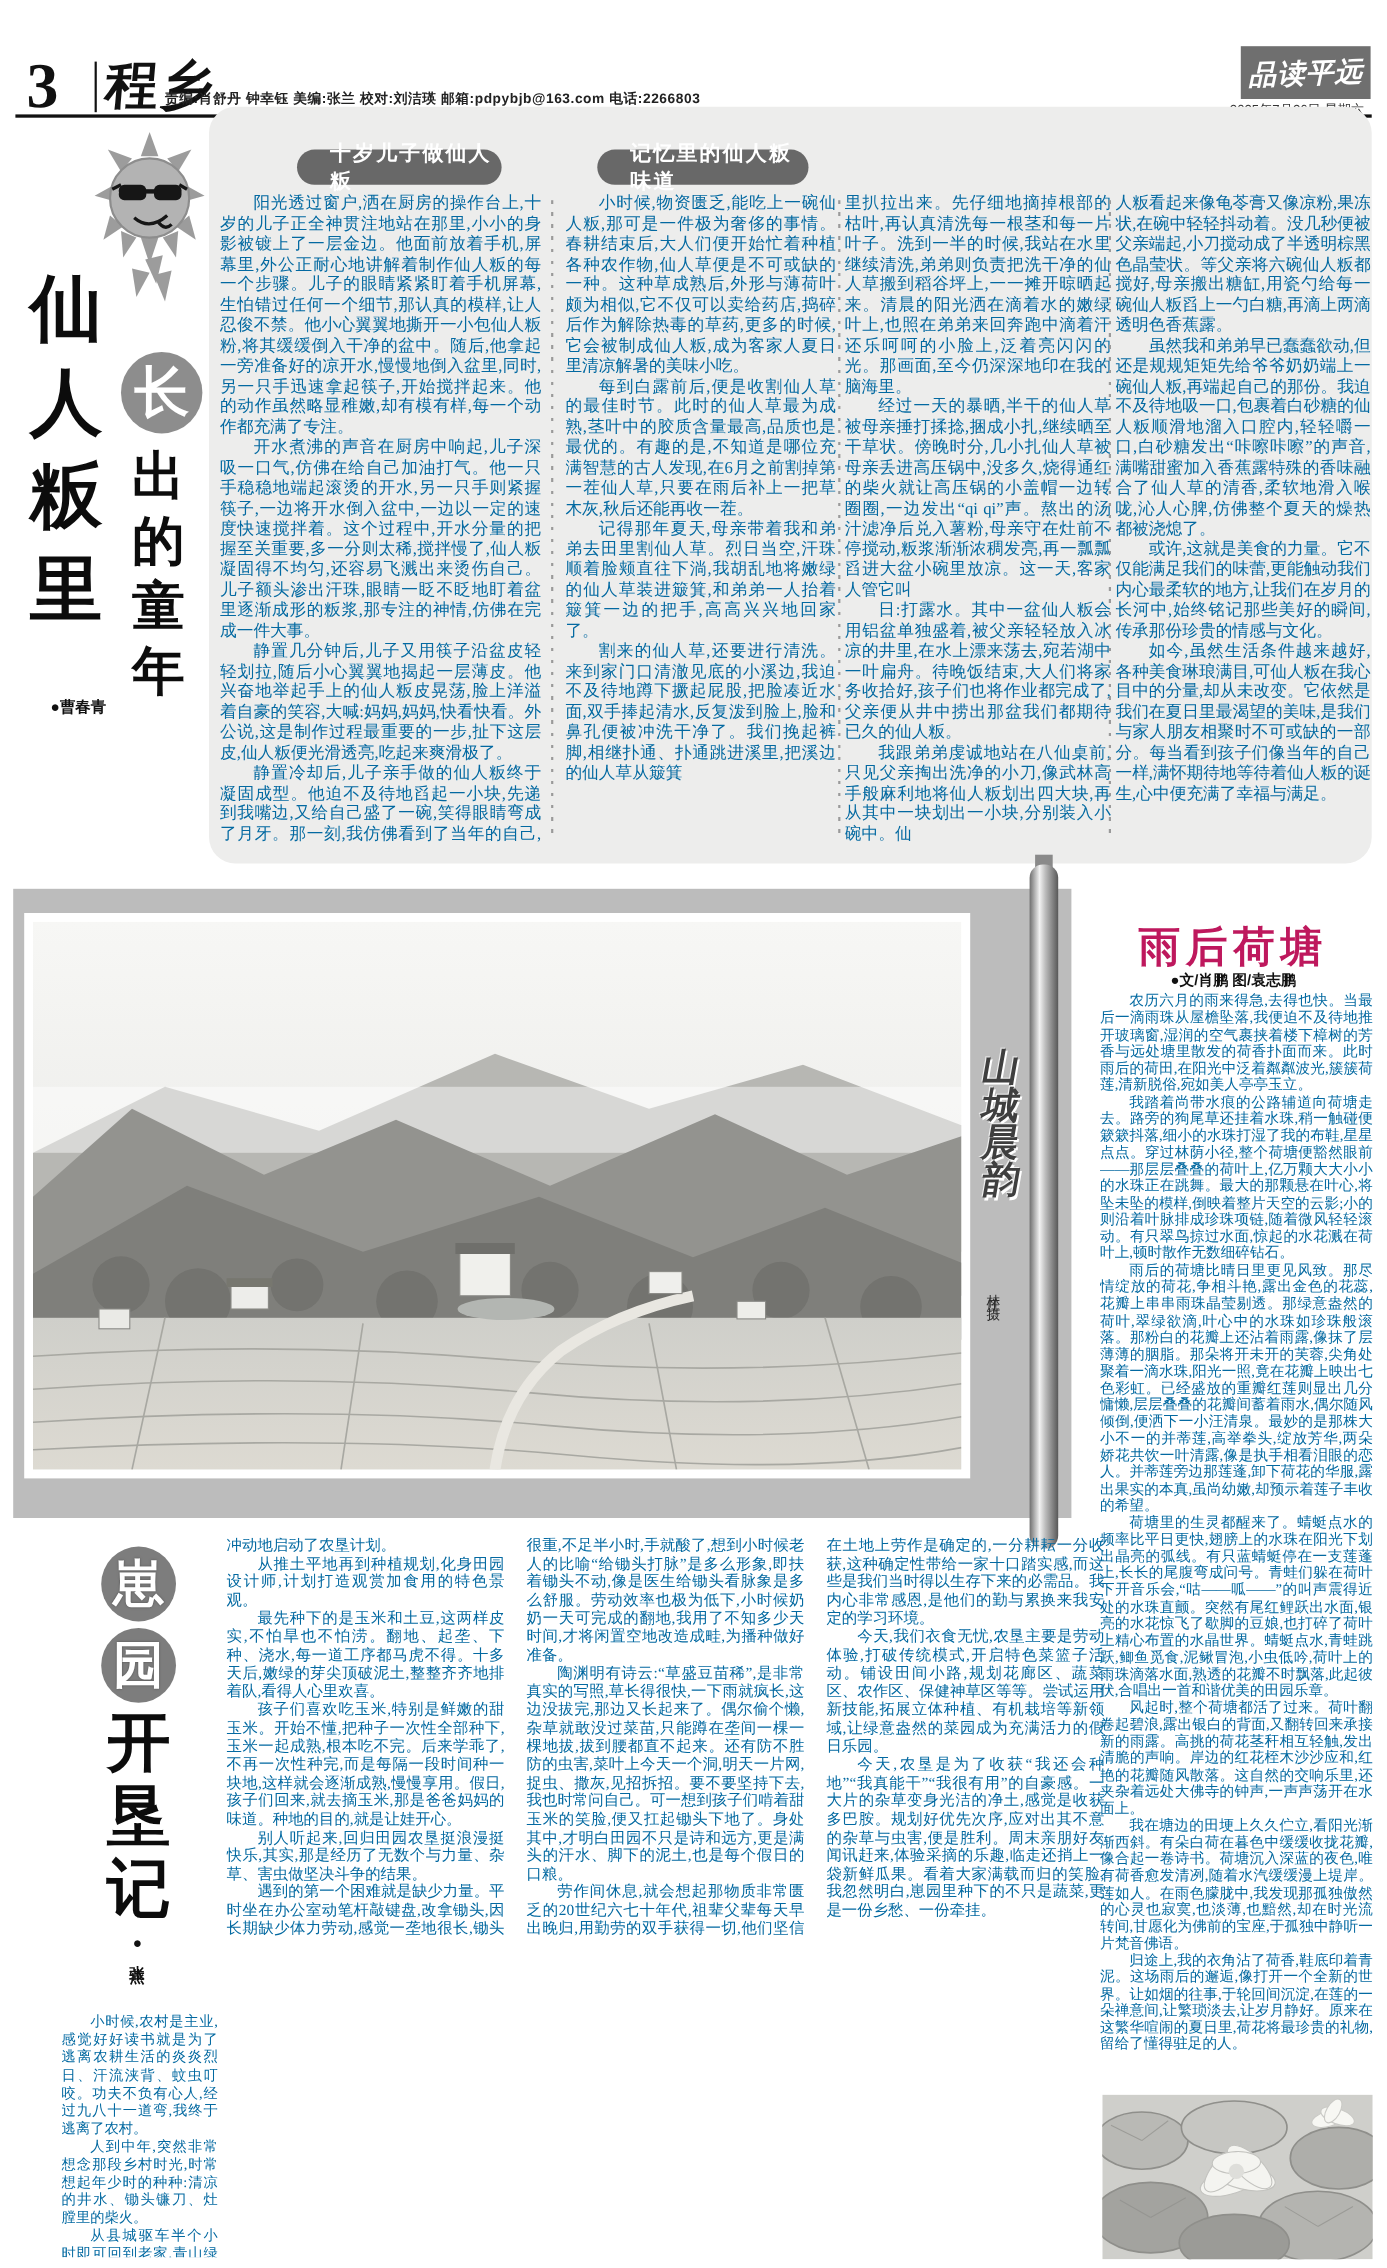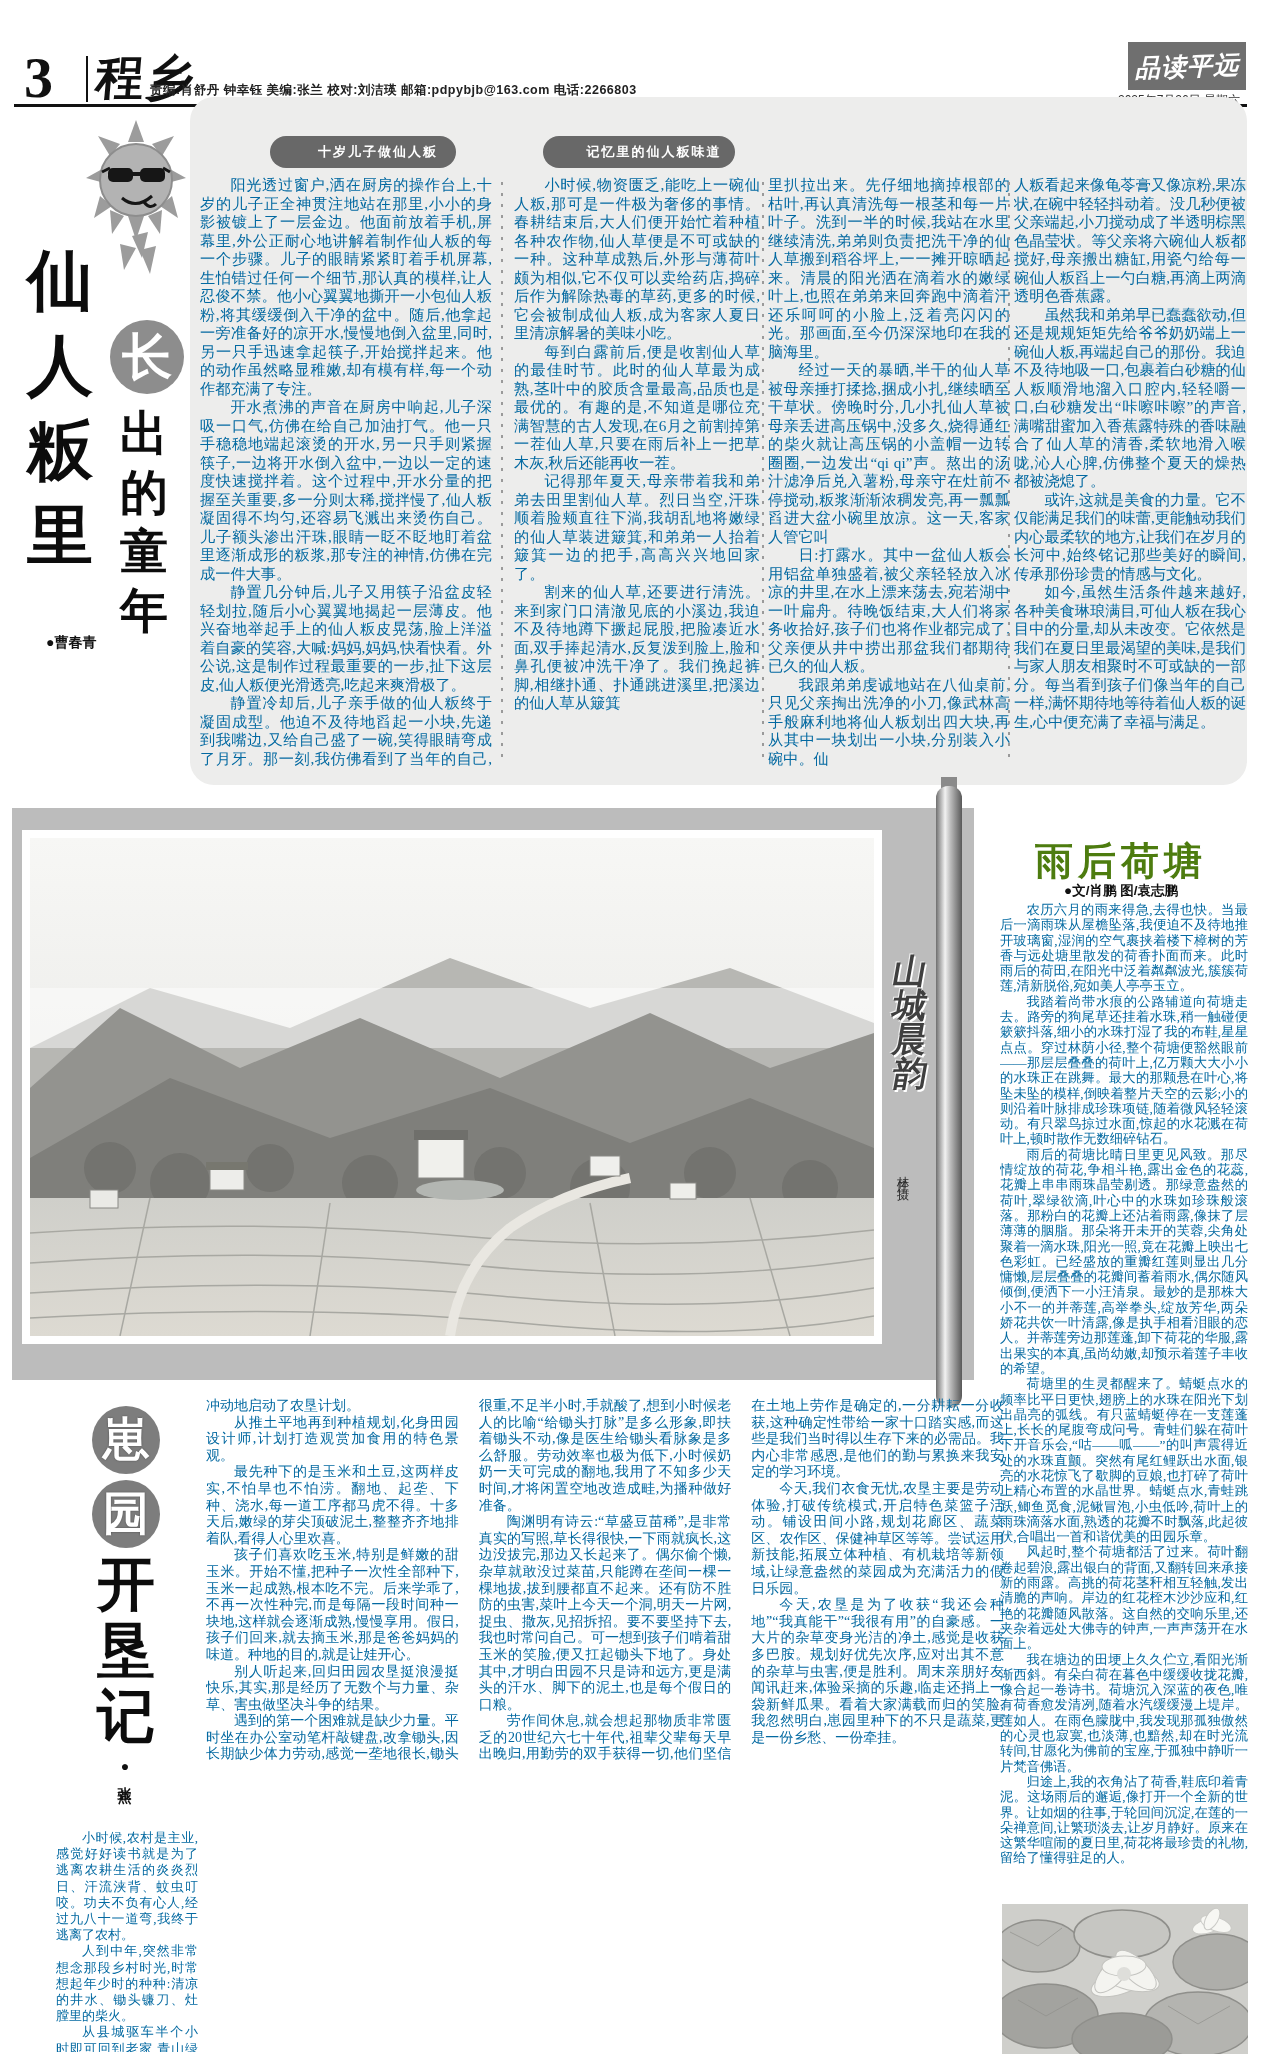--- a/index.html
+++ b/index.html
@@ -27,21 +27,21 @@
        font-family:"Liberation Sans",sans-serif;}
   .headline-circle{left:110px;top:320px;width:74px;height:74px;border-radius:50%;background:#8d8d8d;
        display:flex;align-items:center;justify-content:center;}
   .headline-circle span{color:#fff;font-size:50px;font-weight:900;font-family:"Liberation Sans",sans-serif;}
   .headline-rest{left:112px;top:404px;width:64px;}
   .headline-rest .vchar{font-size:48px;font-weight:900;line-height:59px;color:#0c0c0c;
        font-family:"Liberation Sans",sans-serif;}
   .lead-byline{left:46px;top:590px;font-size:14px;font-weight:700;color:#111;
        font-family:"Liberation Sans",sans-serif;margin-top:44px;}
   .pill{height:32px;border-radius:16px;background:#686868;display:flex;align-items:center;justify-content:center;}
-  .pill span{color:#fff;font-size:13px;font-weight:700;letter-spacing:2px;font-family:"Liberation Sans",sans-serif;margin-left:30px;}
+  .pill span{color:#fff;font-size:19px;font-weight:700;letter-spacing:2px;font-family:"Liberation Sans",sans-serif;margin-left:30px;}
   .pill1{left:270px;top:136px;width:186px;}
   .pill2{left:543px;top:136px;width:192px;}
   .body-col{font-size:15.2px;line-height:18.5px;text-align:justify;color:#0369a1;overflow:hidden;}
   .body-col p{margin:0;text-indent:2em;}
   .cont-first p:first-child{text-indent:0;}
   .lead-c1{left:200px;top:176px;width:292px;height:592px;}
   .lead-c2{left:514px;top:176px;width:246px;height:592px;}
   .lead-c3{left:768px;top:176px;width:242px;height:592px;}
   .lead-c4{left:1014px;top:176px;width:232px;height:592px;}
   .dotrule{width:2px;top:182px;height:578px;
@@ -55,21 +55,21 @@
   .photo-caption .vchar{font-size:34px;font-weight:900;color:#3f3f3f;line-height:34px;
        font-family:"Liberation Sans",sans-serif;transform:skewX(-10deg);
        text-shadow:2px 2px 0 #fff,-1px -1px 0 #efefef;}
   .photo-credit{left:894px;top:1166px;writing-mode:vertical-rl;font-size:12.5px;color:#2b2b2b;
        letter-spacing:3px;font-family:"Liberation Sans",sans-serif;}
   .scroll-rod{left:936px;top:786px;width:26px;height:622px;border-radius:12px;
        background:linear-gradient(90deg,#6f6f6f,#f2f2f2 35%,#bdbdbd 55%,#585858);}
   .scroll-rod-cap{left:941px;top:777px;width:16px;height:12px;background:#8a8a8a;}
   
   .right-title{left:994px;top:836px;width:254px;text-align:center;font-size:38px;font-weight:900;
-       color:#4d7c0f;letter-spacing:5px;font-family:"Liberation Serif",serif;}
+       color:#be185d;letter-spacing:5px;font-family:"Liberation Serif",serif;}
   .right-byline{left:994px;top:882px;width:254px;text-align:center;font-size:13.5px;font-weight:700;
        color:#111;font-family:"Liberation Sans",sans-serif;}
   .right-body{left:1000px;top:902px;width:248px;height:998px;font-size:13.3px;line-height:15.3px;}
   .lotus{left:1002px;top:1904px;width:246px;height:150px;overflow:hidden;}
   
   .b-circle{width:68px;height:68px;border-radius:50%;background:#7d7d7d;
        display:flex;align-items:center;justify-content:center;}
   .b-circle span{color:#fff;font-size:46px;font-weight:900;font-family:"Liberation Sans",sans-serif;
        text-shadow:0 0 2px #4a4a4a;}
   .bc1{left:92px;top:1406px;} .bc2{left:92px;top:1480px;}

